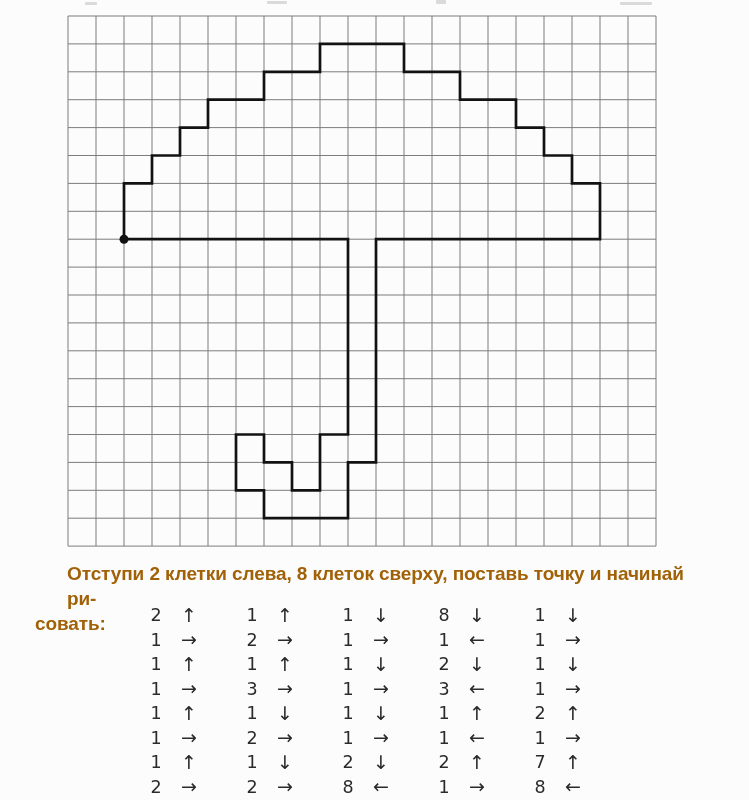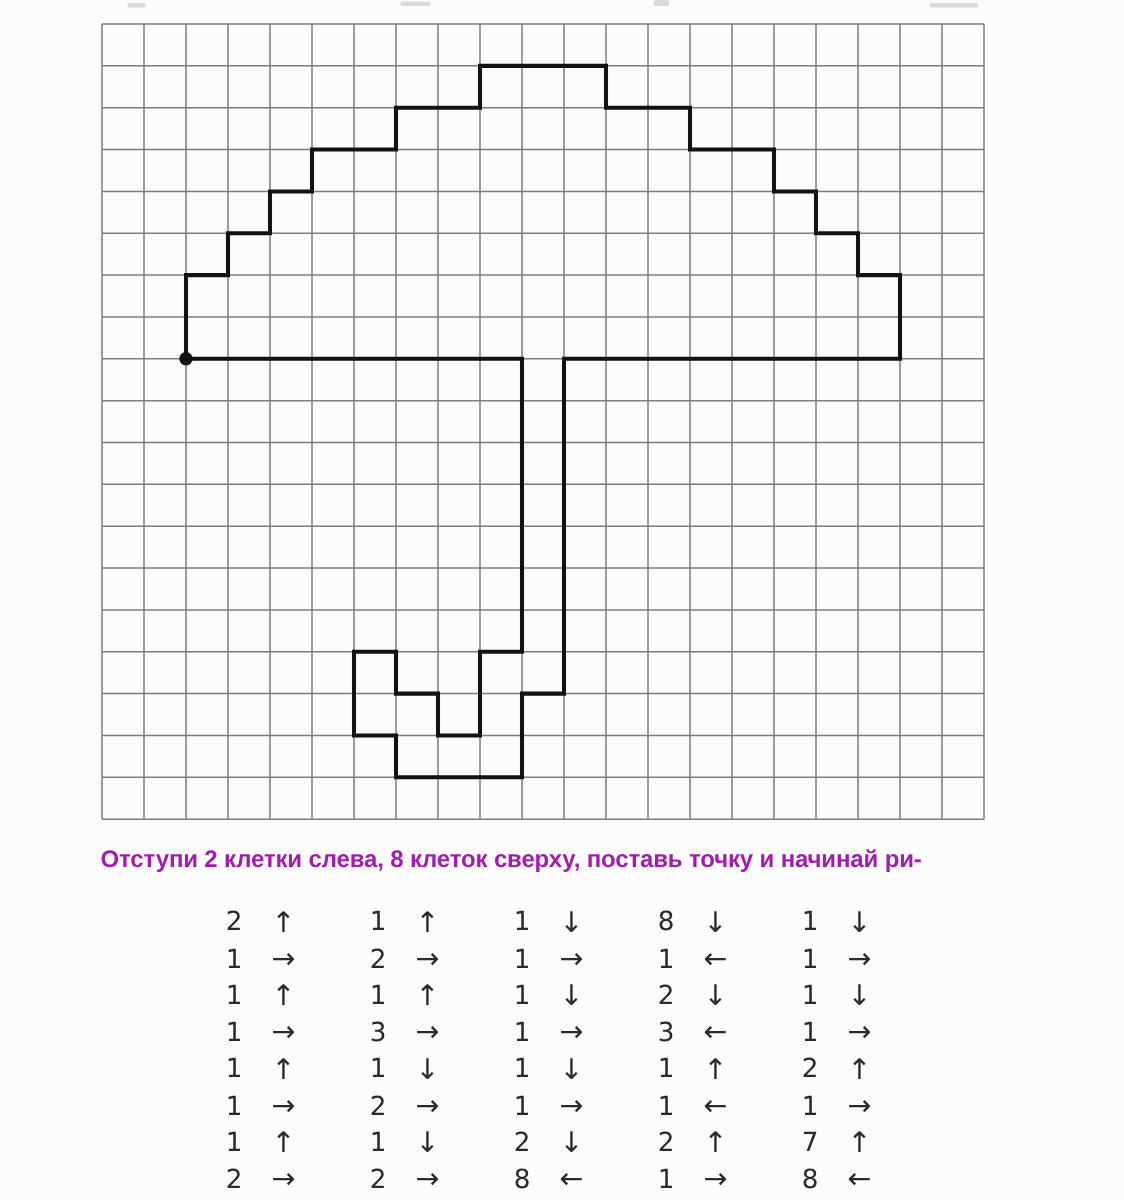--- a/index.html
+++ b/index.html
@@ -7,22 +7,22 @@
     width:749px;height:800px;
     background:#fcfcfc;
     overflow:hidden;
     position:relative;
     font-family:"Liberation Sans", sans-serif;
   }
   #drawing{position:absolute;left:0;top:0;}
   .artifact{position:absolute;background:#bdbdbd;opacity:.55;border-radius:1px;}
   .para{
     position:absolute;left:35px;top:561px;width:665px;
-    font-weight:bold;font-size:16px;line-height:25px;
-    color:#a21caf;letter-spacing:-0.1px;
+    font-weight:bold;font-size:19px;line-height:25px;
+    color:#a16207;letter-spacing:-0.1px;
   }
   .para .indent{padding-left:32px;}
   .steps{
     position:absolute;left:145px;top:603px;
     display:grid;
     grid-template-columns:repeat(5,96px);
     grid-auto-rows:24.5px;
   }
   .step{
     display:flex;align-items:center;
@@ -44,20 +44,21 @@
 <div>
 
   <svg id="drawing" width="749" height="558">
       <path d="M68 16V546.1M96 16V546.1M124 16V546.1M152 16V546.1M180 16V546.1M208 16V546.1M236 16V546.1M264 16V546.1M292 16V546.1M320 16V546.1M348 16V546.1M376 16V546.1M404 16V546.1M432 16V546.1M460 16V546.1M488 16V546.1M516 16V546.1M544 16V546.1M572 16V546.1M600 16V546.1M628 16V546.1M656 16V546.1M68 16H656M68 43.9H656M68 71.8H656M68 99.69999999999999H656M68 127.6H656M68 155.5H656M68 183.39999999999998H656M68 211.29999999999998H656M68 239.2H656M68 267.1H656M68 295H656M68 322.9H656M68 350.79999999999995H656M68 378.7H656M68 406.59999999999997H656M68 434.5H656M68 462.4H656M68 490.29999999999995H656M68 518.2H656M68 546.1H656" stroke="#7c7c7c" stroke-width="1" fill="none"></path>
       <path d="M124 239.2 L 124 183.39999999999998 L 152 183.39999999999998 L 152 155.5 L 180 155.5 L 180 127.6 L 208 127.6 L 208 99.69999999999999 L 264 99.69999999999999 L 264 71.8 L 320 71.8 L 320 43.9 L 404 43.9 L 404 71.8 L 460 71.8 L 460 99.69999999999999 L 516 99.69999999999999 L 516 127.6 L 544 127.6 L 544 155.5 L 572 155.5 L 572 183.39999999999998 L 600 183.39999999999998 L 600 239.2 L 376 239.2 L 376 462.4 L 348 462.4 L 348 518.2 L 264 518.2 L 264 490.29999999999995 L 236 490.29999999999995 L 236 434.5 L 264 434.5 L 264 462.4 L 292 462.4 L 292 490.29999999999995 L 320 490.29999999999995 L 320 434.5 L 348 434.5 L 348 239.2 L 124 239.2 Z" stroke="#121212" stroke-width="2.7" fill="none" stroke-linejoin="miter"></path>
       <circle cx="124" cy="239.2" r="4.5" fill="#121212"></circle>
     </svg>
 
   <div class="para">
     <div class="indent">Отступи 2 клетки слева, 8 клеток сверху, поставь точку и начинай ри-</div>
+    <div>совать:</div>
   </div>
 
   <div id="steps" class="steps">
       <div class="step">
         <span class="num">2</span>
         <span class="arr">↑</span>
       </div>
       <div class="step">
         <span class="num">1</span>
         <span class="arr">↑</span>

